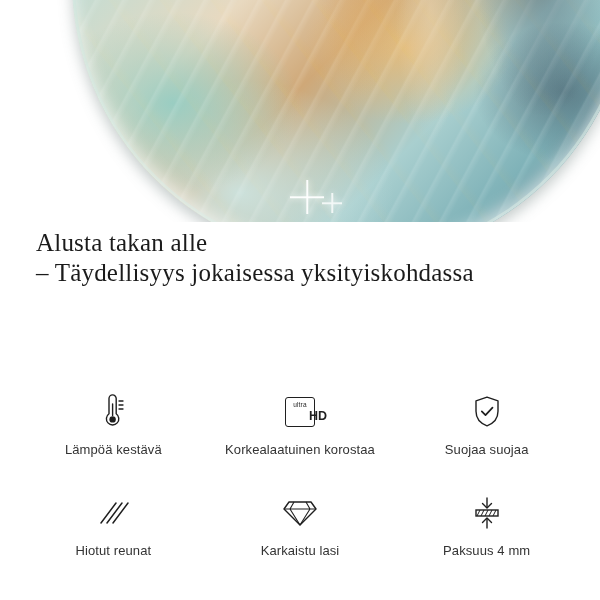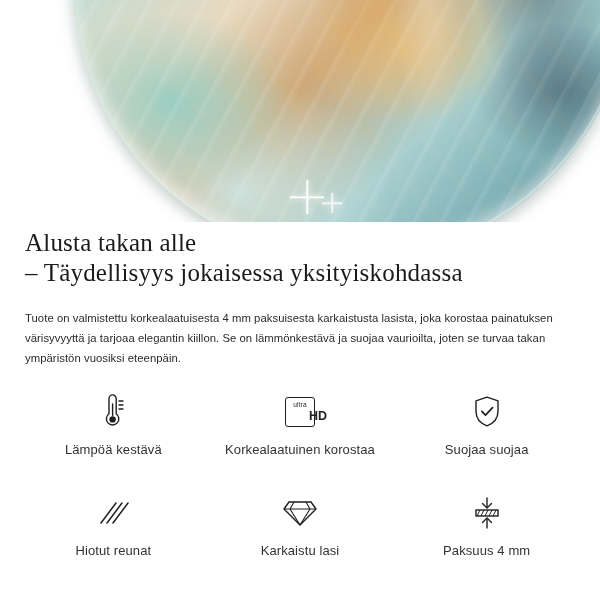--- a/index.html
+++ b/index.html
@@ -91,21 +91,21 @@
   }
   .sparkle::before { left: 50%; top: 0; width: 1.5px; height: 100%; transform: translateX(-50%); }
   .sparkle::after  { top: 50%; left: 0; height: 1.5px; width: 100%; transform: translateY(-50%); }
   .sparkle.s1 { left: 290px; top: 180px; }
   .sparkle.s2 { left: 322px; top: 193px; width: 20px; height: 20px; opacity: 0.85; }
 
   
   .content {
     position: absolute;
     top: 228px;
-    left: 25px;
+    left: 36px;
     width: 532px;
   }
 
   .headline {
     font-family: "Liberation Serif", serif;
     color: #1b1b1b;
     font-size: 25px;
     line-height: 30px;
     font-weight: 400;
     margin: 0;
@@ -180,21 +180,20 @@
     </div>
     <div class="sparkle s1"></div>
     <div class="sparkle s2"></div>
   </div>
 
   <div class="content">
     <h1 class="headline">
       <span>Alusta takan alle</span>
       <span class="line2">– Täydellisyys jokaisessa yksityiskohdassa</span>
     </h1>
-    <p class="body-text">Tuote on valmistettu korkealaatuisesta 4 mm paksuisesta karkaistusta lasista, joka korostaa painatuksen värisyvyyttä ja tarjoaa elegantin kiillon. Se on lämmönkestävä ja suojaa vaurioilta, joten se turvaa takan ympäristön vuosiksi eteenpäin.</p>
   </div>
 
   <div class="features">
 
     <div class="feature">
       <div class="feature-icon">
         <svg width="34" height="38" viewBox="0 0 34 38" fill="none" xmlns="http://www.w3.org/2000/svg">
           <path d="M13 5.5a3.6 3.6 0 017.2 0v15.2a6.2 6.2 0 11-7.2 0V5.5z" stroke="#1f1f1f" stroke-width="1.4"></path>
           <path d="M16.6 11v11.5" stroke="#1f1f1f" stroke-width="1.4" stroke-linecap="round"></path>
           <circle cx="16.6" cy="26.4" r="3.2" fill="#1f1f1f"></circle>

